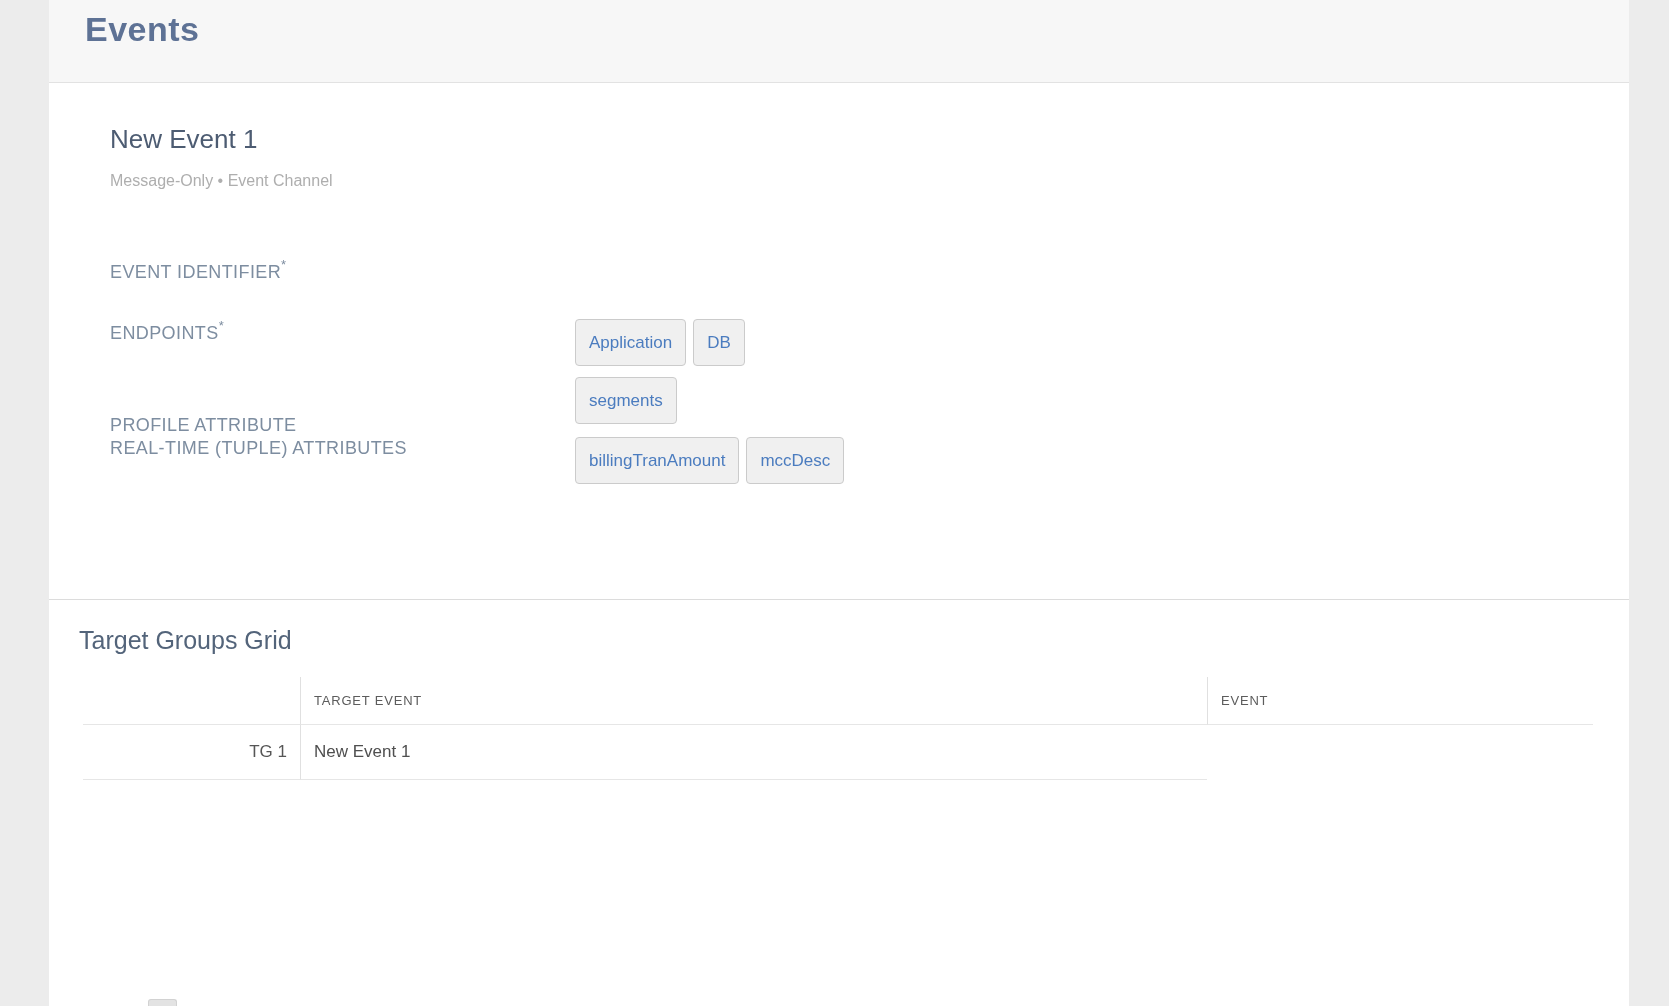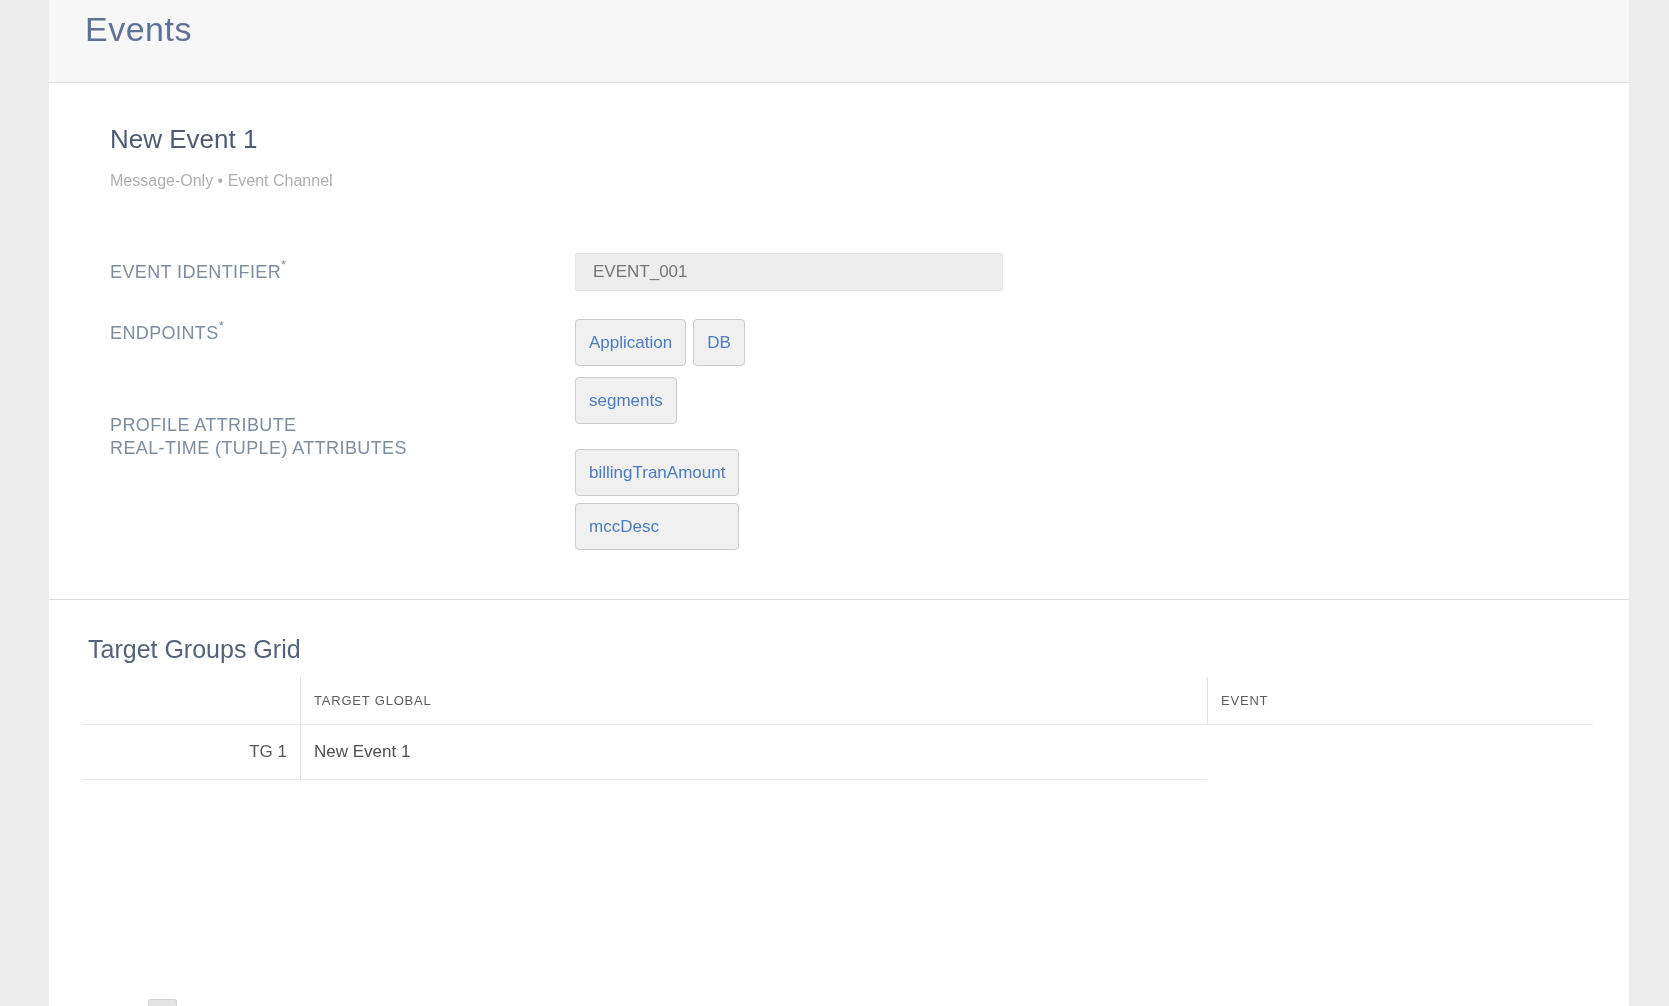--- a/index.html
+++ b/index.html
@@ -17,21 +17,21 @@
     background: #ffffff;
   }
   
   .header-panel {
     position: relative; height: 83px;
     background: #f7f7f7;
     border-bottom: 1px solid #e2e2e2;
   }
   .page-title {
     margin: 0; position: absolute; left: 36px; top: 10px;
-    font-size: 34px; font-weight: 400; letter-spacing: 0.5px;
+    font-size: 34px; font-weight: 700; letter-spacing: 0.5px;
     color: #5e7295;
   }
   
   .global-panel {
     position: relative; height: 200px;
     border-bottom: 1px solid #e2e2e2;
     background: #fff;
   }
   .section-label {
     position: absolute; left: 61px; top: 66px;
@@ -82,31 +82,31 @@
   .text-input {
     position: absolute; left: 526px; top: 170px;
     width: 428px; height: 38px;
     background: #ededed; border: 1px solid #e6e6e6; border-radius: 2px;
     font-size: 17px; color: #757575; padding: 0 17px;
     font-family: inherit; outline: none;
   }
   .chips { position: absolute; left: 526px; display: flex; gap: 7px; }
   .chips-2 { top: 236px; }
   .chips-3 { top: 294px; }
-  .chips-4 { top: 366px; flex-direction: column; }
+  .chips-4 { top: 354px; }
   .chip {
     height: 47px; padding: 0 13px;
     background: #f0f0f0; border: 1px solid #cbcbcb; border-radius: 4px;
     color: #4b7cbf; font-size: 17px; font-family: inherit;
     display: flex; align-items: center; cursor: pointer; white-space: nowrap;
   }
   
   .tg-panel { position: relative; height: 206px; background: #fff; }
   .tg-title {
-    margin: 9px; position: absolute; left: 30px; top: 26px;
+    margin: 0; position: absolute; left: 30px; top: 26px;
     font-size: 25px; font-weight: 500; color: #53647a;
   }
   .tg-table {
     position: absolute; left: 34px; top: 77px;
     display: grid; grid-template-columns: 217px 907px 386px;
   }
   .tg-th {
     height: 48px; display: flex; align-items: center;
     font-size: 13px; letter-spacing: 0.8px; color: #5c5c5c;
     border-bottom: 1px solid #e6e6e6; padding: 0 13px;
@@ -136,21 +136,20 @@
   <header class="header-panel">
     <h1 class="page-title">Events</h1>
   </header>
 
 
   <section class="event-panel">
     <h2 class="event-name">New Event 1</h2>
     <div class="event-subtitle">Message-Only • Event Channel</div>
 
     <div class="field-label lbl-1"><span>EVENT IDENTIFIER</span><sup>*</sup></div>
-    <input class="text-input" type="text" value="EVENT_001" style="">
 
     <div class="field-label lbl-2"><span>ENDPOINTS</span><sup>*</sup></div>
     <div class="chips chips-2">
       <button class="chip">Application</button>
       <button class="chip">DB</button>
     </div>
 
     <div class="field-label lbl-3">PROFILE ATTRIBUTE</div>
     <div class="chips chips-3">
       <button class="chip">segments</button>
@@ -160,21 +159,21 @@
     <div class="chips chips-4">
       <button class="chip">billingTranAmount</button>
       <button class="chip">mccDesc</button>
     </div>
   </section>
 
   <section class="tg-panel">
     <h3 class="tg-title">Target Groups Grid</h3>
     <div class="tg-table">
       <div class="tg-th"></div>
-      <div class="tg-th bl">TARGET GLOBAL</div>
+      <div class="tg-th bl">TARGET EVENT</div>
       <div class="tg-th bl">EVENT</div>
       <div class="tg-td tg-id">TG 1</div>
       <div class="tg-td bl">New Event 1</div>
     </div>
   </section>
 
 </div>
 
 <div class="bottom-fragment"></div>
 

